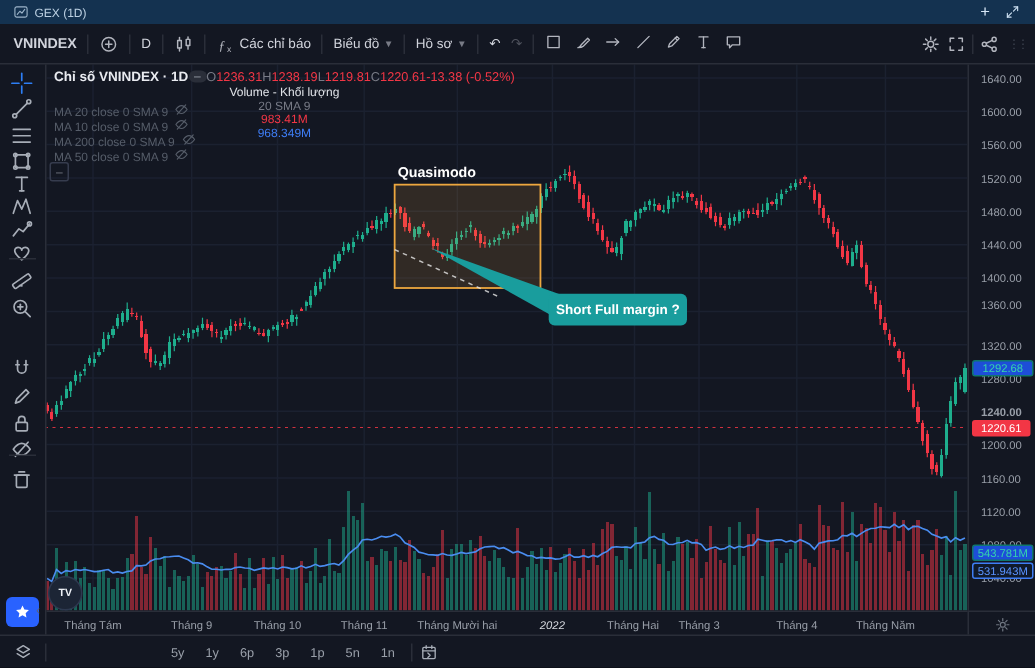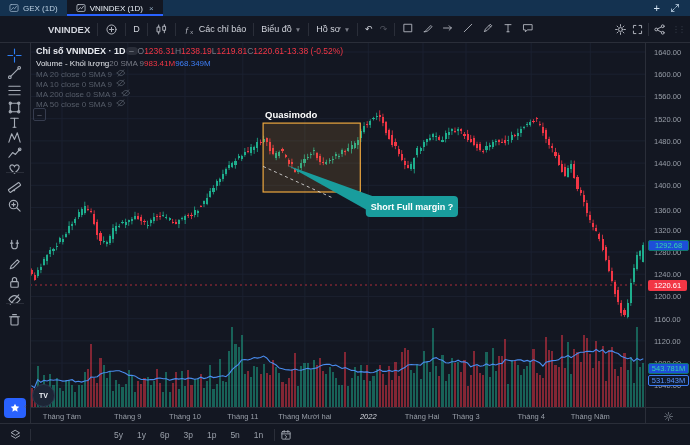--- a/index.html
+++ b/index.html
@@ -5,29 +5,29 @@
   html,body{margin:0;padding:0;background:#0b0e13;}
   .screen{position:relative;width:690px;height:445px;background:#131722;
     font-family:"Liberation Sans",sans-serif;color:#d1d4dc;overflow:hidden;
     -webkit-font-smoothing:antialiased;}
   .ico{display:inline-flex;align-items:center;justify-content:center;}
 
   
   .tabbar{position:absolute;left:0;top:0;right:0;height:16px;background:#143250;
     display:flex;align-items:stretch;z-index:5;}
   .tab{display:flex;align-items:center;gap:4px;padding:0 9px;font-size:8px;
-    color:#bcd0e2;white-space:nowrap;cursor:pointer;}
+    color:#bcd0e2;white-space:nowrap;cursor:pointer;border-radius:6px;}
   .tab.active{background:#131722;color:#e8eef5;box-shadow:inset 0 -2px 0 #2962ff;}
   .tab-close{color:#8fa7bd;font-size:8px;margin-left:2px;}
   .tab-actions{margin-left:auto;display:flex;align-items:center;gap:10px;padding-right:10px;color:#cfe2f3;}
   .tab-plus{font-size:11px;line-height:1;color:#d6e6f5;}
 
   
   .toolbar{position:absolute;top:16px;left:0;right:0;height:26px;background:#131722;
-    border-bottom:1px solid #2a2e39;display:flex;align-items:center;font-size:9px;z-index:5;padding-left:39px;}
+    border-bottom:1px solid #2a2e39;display:flex;align-items:center;font-size:9px;z-index:5;}
   .tb-item{padding:0 7px;display:flex;align-items:center;gap:3px;color:#d1d4dc;white-space:nowrap;}
   .tb-sym{font-weight:bold;font-size:9.5px;padding-left:9px;}
   .tb-div{width:1px;height:13px;background:#2a2e39;flex:0 0 1px;}
   .caret{font-size:6.5px;color:#787b86;}
   .dim{color:#50535e;}
   .tb-fav{display:flex;align-items:center;gap:2px;padding-left:4px;}
   .tb-fav .ico{padding:0 3px;}
   .tb-right{margin-left:auto;display:flex;align-items:center;gap:4px;padding-right:4px;}
   .dots-handle{color:#3f4552;font-size:8px;letter-spacing:-2px;padding:0 2px;}
 
@@ -93,30 +93,20 @@
   <div class="tabbar">
     <div id="tabs" style="display:flex;">
         <div class="tab">
           <span class="ico" style="color:#9db4c9">
             <svg viewBox="0 0 16 16" width="10" height="10" fill="none" stroke="currentColor" stroke-width="1.2" stroke-linecap="round" stroke-linejoin="round">
               <rect x="1.5" y="2.5" width="13" height="11" rx="2"></rect>
               <polyline points="4,10.5 6.8,7.2 9,9.2 12,5.2"></polyline>
             </svg>
           </span>
           <span>GEX (1D)</span>
-        </div>
-        <div class="tab active">
-          <span class="ico" style="color:#cfd6df">
-            <svg viewBox="0 0 16 16" width="10" height="10" fill="none" stroke="currentColor" stroke-width="1.2" stroke-linecap="round" stroke-linejoin="round">
-              <rect x="1.5" y="2.5" width="13" height="11" rx="2"></rect>
-              <polyline points="4,10.5 6.8,7.2 9,9.2 12,5.2"></polyline>
-            </svg>
-          </span>
-          <span>VNINDEX (1D)</span>
-          <span class="tab-close">×</span>
         </div>
       </div>
     <div class="tab-actions">
       <span class="tab-plus">+</span>
       <span class="ico" id="expand-ic">
           <span class="ico" style="color:#cfe2f3">
             <svg viewBox="0 0 16 16" width="10" height="10" fill="none" stroke="currentColor" stroke-width="1.2" stroke-linecap="round" stroke-linejoin="round">
               <polyline points="9.5,2.5 13.5,2.5 13.5,6.5"></polyline>
               <line x1="13.5" y1="2.5" x2="9" y2="7"></line>
               <polyline points="6.5,13.5 2.5,13.5 2.5,9.5"></polyline>
@@ -1014,21 +1004,21 @@
         <span class="gray">O</span>
           <span class="red">1236.31</span>
         <span class="gray">H</span>
           <span class="red">1238.19</span>
         <span class="gray">L</span>
           <span class="red">1219.81</span>
         <span class="gray">C</span>
           <span class="red">1220.61</span>
         <span class="red">-13.38 (-0.52%)</span>
       </div>
-      <div class="lg-row lg-row2" style="font-size:8px;">
+      <div class="lg-row lg-row2" style="font-size:8px;flex-direction:column;">
         <span style="color:#e0e3e8;">Volume - Khối lượng</span>
         <span class="gray">20 SMA 9</span>
         <span class="red">983.41M</span>
         <span class="blue">968.349M</span>
       </div>
       <div id="ma-rows">
           <div class="lg-ma">
             <span>MA 20 close 0 SMA 9</span>
             <span><span class="ico" style="color:#565d69">
                 <svg viewBox="0 0 16 16" width="10" height="10" fill="none" stroke="currentColor" stroke-width="1.2" stroke-linecap="round" stroke-linejoin="round">
@@ -1072,24 +1062,24 @@
   </div>
 
   <div class="price-axis" id="price-axis">
       <div class="pa-tick" style="top: 6px;">1640.00</div>
       <div class="pa-tick" style="top: 28.2222px;">1600.00</div>
       <div class="pa-tick" style="top: 50.4444px;">1560.00</div>
       <div class="pa-tick" style="top: 72.6667px;">1520.00</div>
       <div class="pa-tick" style="top: 94.8889px;">1480.00</div>
       <div class="pa-tick" style="top: 117.111px;">1440.00</div>
       <div class="pa-tick" style="top: 139.333px;">1400.00</div>
-      <div class="pa-tick" style="top: 164px;">1360.00</div>
+      <div class="pa-tick" style="top: 157px;">1360.00</div>
       <div class="pa-tick" style="top: 183.778px;">1320.00</div>
       <div class="pa-tick" style="top: 206px;">1280.00</div>
-      <div class="pa-tick" style="top: 228.222px;">1240.00</div>
+      <div class="pa-tick" style="top: 228.222px; font-weight: bold;">1240.00</div>
       <div class="pa-tick" style="top: 250.444px;">1200.00</div>
       <div class="pa-tick" style="top: 272.667px;">1160.00</div>
       <div class="pa-tick" style="top: 294.889px;">1120.00</div>
       <div class="pa-tick" style="top: 317.111px;">1080.00</div>
       <div class="pa-tick" style="top: 339.333px;">1040.00</div>
       <div class="pa-tag tag-teal" style="top: 197.956px;">1292.68</div>
       <div class="pa-tag tag-red" style="top: 237.994px;">1220.61</div>
       <div class="pa-tag tag-teal" style="top: 321px;">543.781M</div>
       <div class="pa-tag tag-blue" style="top: 333px;">531.943M</div>
     </div>

